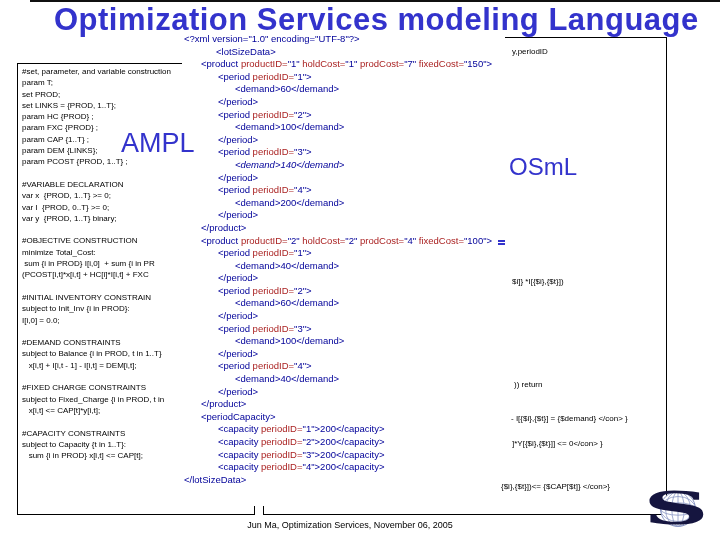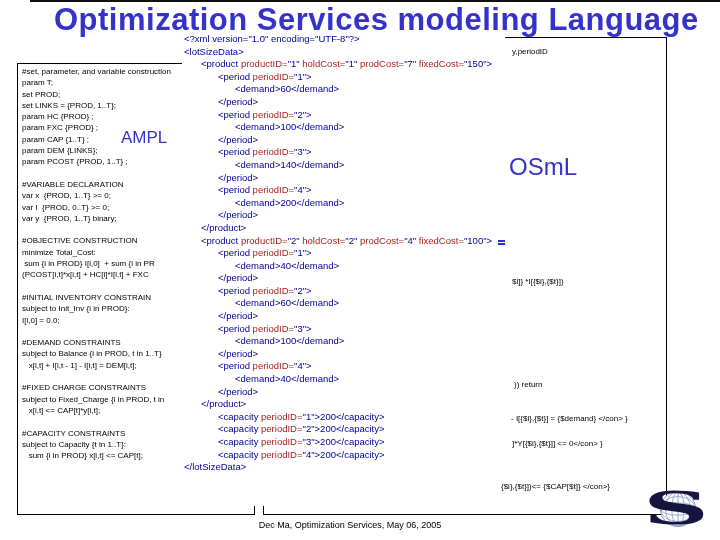--- a/index.html
+++ b/index.html
@@ -9,21 +9,21 @@
   .top-line{position:absolute;left:30px;top:0;width:690px;height:2px;background:#101010;z-index:5;}
 
   .title{position:absolute;left:54px;top:2px;font-size:31px;font-weight:bold;
          color:#3333cc;white-space:nowrap;letter-spacing:.5px;z-index:4;}
 
   
   .ampl-box{position:absolute;left:17px;top:63px;width:236px;height:450px;
             border:1px solid #000;z-index:0;}
   .ampl-code{position:absolute;left:22px;top:66px;margin:0;font-family:"Liberation Sans",sans-serif;
              font-size:8px;line-height:11.3px;color:#000;white-space:pre;z-index:1;}
-  .ampl-label{position:absolute;left:121px;top:128px;font-size:17px;color:#3333cc;z-index:3;}
+  .ampl-label{position:absolute;left:121px;top:128px;font-size:27px;color:#3333cc;z-index:3;}
 
   
   .osml-box{position:absolute;left:263px;top:37px;width:402px;height:476px;
             border:1px solid #000;z-index:0;}
   .osml-label{position:absolute;left:509px;top:153px;font-size:24px;color:#3333cc;z-index:3;}
 
   .frag{position:absolute;font-size:8px;color:#000;white-space:nowrap;z-index:3;}
   .frag1{left:512px;top:47px;}
   .frag2{left:512px;top:277px;}
   .frag3{left:514px;top:380px;}
@@ -100,58 +100,59 @@
   <div class="frag frag2">$i]} *I[{$i},{$t}])</div>
   <div class="frag frag3">)) return</div>
   <div class="frag frag4">- I[{$i},{$t}] = {$demand} &lt;/con&gt; }</div>
   <div class="frag frag5">]*Y[{$i},{$t}]] &lt;= 0&lt;/con&gt; }</div>
   <div class="frag frag6">{$i},{$t}])&lt;= {$CAP[$t]} &lt;/con&gt;}</div>
   <div class="blue-dash"></div>
 
   <div class="xml-panel">
     <div class="xml-code">
         <div class="xline" style="padding-left: 0px;"><span class="xt">&lt;?xml version="1.0" encoding="UTF-8"?&gt;</span></div>
-        <div class="xline" style="padding-left: 0px;"><span class="xt">&lt;lotSizeData&gt;</span></div>
+        <div class="xline" style="padding-left: 0px; margin-left: 32px;"><span class="xt">&lt;lotSizeData&gt;</span></div>
         <div class="xline" style="padding-left: 17px;"><span class="xt">&lt;product </span><span class="xa">productID=</span><span class="xt">"1" </span><span class="xa">holdCost=</span><span class="xt">"1" </span><span class="xa">prodCost=</span><span class="xt">"7" </span><span class="xa">fixedCost=</span><span class="xt">"150"&gt;</span></div>
         <div class="xline" style="padding-left: 34px;"><span class="xt">&lt;period </span><span class="xa">periodID=</span><span class="xt">"1"&gt;</span></div>
         <div class="xline" style="padding-left: 51px;"><span class="xt">&lt;demand&gt;60&lt;/demand&gt;</span></div>
         <div class="xline" style="padding-left: 34px;"><span class="xt">&lt;/period&gt;</span></div>
         <div class="xline" style="padding-left: 34px;"><span class="xt">&lt;period </span><span class="xa">periodID=</span><span class="xt">"2"&gt;</span></div>
         <div class="xline" style="padding-left: 51px;"><span class="xt">&lt;demand&gt;100&lt;/demand&gt;</span></div>
         <div class="xline" style="padding-left: 34px;"><span class="xt">&lt;/period&gt;</span></div>
         <div class="xline" style="padding-left: 34px;"><span class="xt">&lt;period </span><span class="xa">periodID=</span><span class="xt">"3"&gt;</span></div>
-        <div class="xline" style="padding-left: 51px;"><span class="xt">&lt;demand&gt;140&lt;/demand&gt;</span></div>
+        <div class="xline" style="padding-left: 51px; font-style: italic;"><span class="xt">&lt;demand&gt;140&lt;/demand&gt;</span></div>
         <div class="xline" style="padding-left: 34px;"><span class="xt">&lt;/period&gt;</span></div>
         <div class="xline" style="padding-left: 34px;"><span class="xt">&lt;period </span><span class="xa">periodID=</span><span class="xt">"4"&gt;</span></div>
         <div class="xline" style="padding-left: 51px;"><span class="xt">&lt;demand&gt;200&lt;/demand&gt;</span></div>
         <div class="xline" style="padding-left: 34px;"><span class="xt">&lt;/period&gt;</span></div>
         <div class="xline" style="padding-left: 17px;"><span class="xt">&lt;/product&gt;</span></div>
         <div class="xline" style="padding-left: 17px;"><span class="xt">&lt;product </span><span class="xa">productID=</span><span class="xt">"2" </span><span class="xa">holdCost=</span><span class="xt">"2" </span><span class="xa">prodCost=</span><span class="xt">"4" </span><span class="xa">fixedCost=</span><span class="xt">"100"&gt;</span></div>
         <div class="xline" style="padding-left: 34px;"><span class="xt">&lt;period </span><span class="xa">periodID=</span><span class="xt">"1"&gt;</span></div>
         <div class="xline" style="padding-left: 51px;"><span class="xt">&lt;demand&gt;40&lt;/demand&gt;</span></div>
         <div class="xline" style="padding-left: 34px;"><span class="xt">&lt;/period&gt;</span></div>
         <div class="xline" style="padding-left: 34px;"><span class="xt">&lt;period </span><span class="xa">periodID=</span><span class="xt">"2"&gt;</span></div>
         <div class="xline" style="padding-left: 51px;"><span class="xt">&lt;demand&gt;60&lt;/demand&gt;</span></div>
         <div class="xline" style="padding-left: 34px;"><span class="xt">&lt;/period&gt;</span></div>
         <div class="xline" style="padding-left: 34px;"><span class="xt">&lt;period </span><span class="xa">periodID=</span><span class="xt">"3"&gt;</span></div>
         <div class="xline" style="padding-left: 51px;"><span class="xt">&lt;demand&gt;100&lt;/demand&gt;</span></div>
         <div class="xline" style="padding-left: 34px;"><span class="xt">&lt;/period&gt;</span></div>
         <div class="xline" style="padding-left: 34px;"><span class="xt">&lt;period </span><span class="xa">periodID=</span><span class="xt">"4"&gt;</span></div>
         <div class="xline" style="padding-left: 51px;"><span class="xt">&lt;demand&gt;40&lt;/demand&gt;</span></div>
         <div class="xline" style="padding-left: 34px;"><span class="xt">&lt;/period&gt;</span></div>
         <div class="xline" style="padding-left: 17px;"><span class="xt">&lt;/product&gt;</span></div>
+        <div class="xline" style="padding-left: 17px;"><span class="xt">&lt;periodCapacity&gt;</span></div>
         <div class="xline" style="padding-left: 34px;"><span class="xt">&lt;capacity </span><span class="xa">periodID=</span><span class="xt">"1"&gt;200&lt;/capacity&gt;</span></div>
         <div class="xline" style="padding-left: 34px;"><span class="xt">&lt;capacity </span><span class="xa">periodID=</span><span class="xt">"2"&gt;200&lt;/capacity&gt;</span></div>
         <div class="xline" style="padding-left: 34px;"><span class="xt">&lt;capacity </span><span class="xa">periodID=</span><span class="xt">"3"&gt;200&lt;/capacity&gt;</span></div>
         <div class="xline" style="padding-left: 34px;"><span class="xt">&lt;capacity </span><span class="xa">periodID=</span><span class="xt">"4"&gt;200&lt;/capacity&gt;</span></div>
         <div class="xline" style="padding-left: 0px;"><span class="xt">&lt;/lotSizeData&gt;</span></div>
       </div>
   </div>
 
-  <div class="footer">Dec Ma, Optimization Services, May 06, 2005</div>
+  <div class="footer">Jun Ma, Optimization Services, November 06, 2005</div>
 
   <div class="logo">
     <svg width="72" height="56" viewBox="0 0 72 56">
       <circle cx="38" cy="27" r="17.5" fill="#ffffff" stroke="#8a97c4" stroke-width="1"></circle>
       <ellipse cx="38" cy="27" rx="17.5" ry="6.2" fill="none" stroke="#8a97c4" stroke-width="0.8"></ellipse>
       <ellipse cx="38" cy="27" rx="17.5" ry="12.5" fill="none" stroke="#8a97c4" stroke-width="0.8"></ellipse>
       <ellipse cx="38" cy="27" rx="6.2" ry="17.5" fill="none" stroke="#8a97c4" stroke-width="0.8"></ellipse>
       <ellipse cx="38" cy="27" rx="12.5" ry="17.5" fill="none" stroke="#8a97c4" stroke-width="0.8"></ellipse>
       <line x1="20.5" y1="27" x2="55.5" y2="27" stroke="#8a97c4" stroke-width="0.8"></line>
       <line x1="38" y1="9.5" x2="38" y2="44.5" stroke="#8a97c4" stroke-width="0.8"></line>

